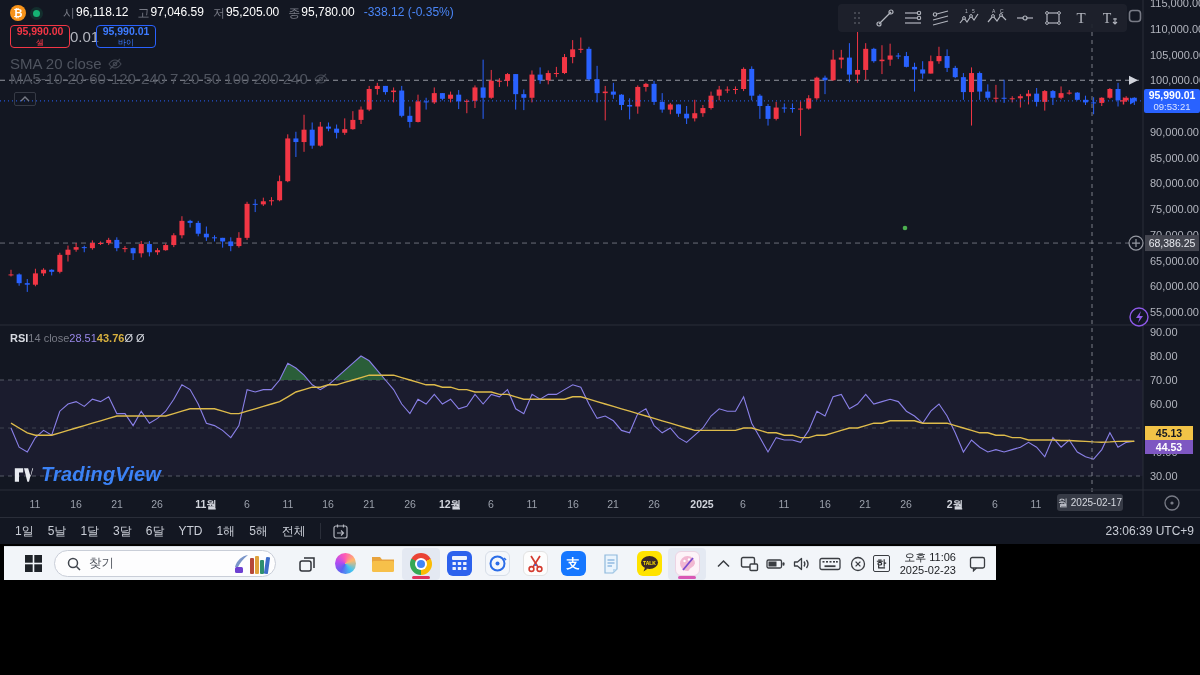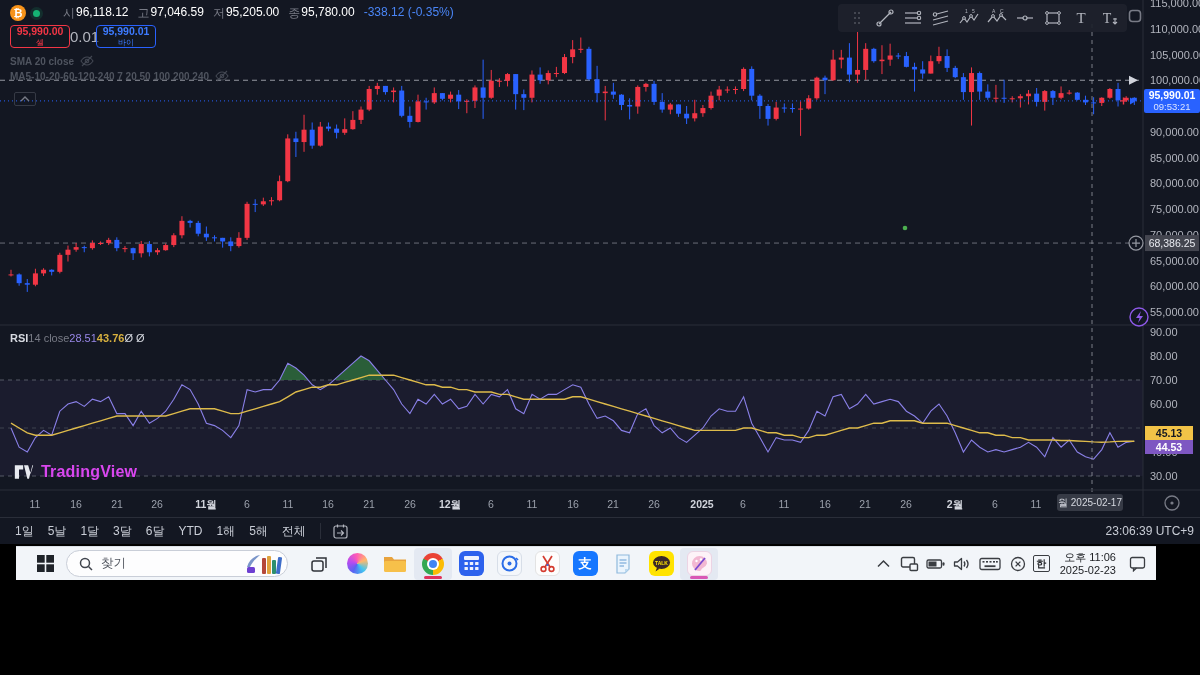--- a/index.html
+++ b/index.html
@@ -24,54 +24,54 @@
 
   .trade-row { position:absolute; left:10px; top:25px; display:flex; align-items:center; }
   .trade-btn { width:60px; height:23px; border-radius:4px; background:rgba(19,23,34,.6); display:flex; flex-direction:column;
     align-items:center; justify-content:center; line-height:1; cursor:pointer; }
   .sell { border:1px solid #f23645; color:#f23645; }
   .buy  { border:1px solid #2962ff; color:#3d7bff; }
   .trade-btn .p { font-size:10.5px; font-weight:bold; }
   .trade-btn .l { font-size:8px; margin-top:2px; }
   .spread { width:26px; text-align:center; color:#b2b5be; font-size:15px; }
 
-  .ind-row { position:absolute; left:10px; display:flex; align-items:center; gap:6px; color:#4f545f; font-size:10px; pointer-events:none;font-weight:bold; }
+  .ind-row { position:absolute; left:10px; display:flex; align-items:center; gap:6px; color:#4f545f; font-size:15px; pointer-events:none; }
   .ind-row.sma { top:55px; }
   .ind-row.ma  { top:70px; }
   .eye { opacity:.8; }
 
   .collapse-btn { position:absolute; left:14px; top:92px; width:22px; height:14px; border:1px solid #363a45; border-radius:2px;
     display:flex; align-items:center; justify-content:center; cursor:pointer; }
 
   .rsi-legend { position:absolute; left:10px; top:332px; display:flex; font-size:11px; align-items:center; pointer-events:none; }
   .rsi-legend .t { color:#d6d9e0; font-weight:bold; }
   .rsi-legend .p { color:#787b86; }
   .rsi-legend .v1 { color:#9887e8; }
   .rsi-legend .v2 { color:#d8b13f; font-weight:bold; }
   .rsi-legend .z { color:#d6d9e0; }
 
   .watermark { position:absolute; left:14px; top:463px; display:flex; align-items:center; gap:7px; pointer-events:none; }
-  .watermark span { color:#d946ef; font-size:16px; font-weight:bold; letter-spacing:.2px; }
+  .watermark span { color:#3b82f6; font-size:20px; font-weight:bold; letter-spacing:.2px;font-style:italic; }
 
   .draw-toolbar { position:absolute; left:838px; top:4px; height:28px; display:flex; align-items:center; gap:1px;
     padding:0 5px; background:rgba(30,34,45,.92); border-radius:4px; }
   .dt-icon { width:27px; height:24px; display:flex; align-items:center; justify-content:center; cursor:pointer; border-radius:3px; }
   .maximize-btn { position:absolute; left:1125px; top:6px; width:20px; height:20px; display:flex; align-items:center;
     justify-content:center; cursor:pointer; }
 
   .bottom-bar { position:absolute; left:0; top:517px; width:1200px; height:27px; background:#131722; border-top:1px solid #2a2e39;
     display:flex; align-items:center; }
   .ranges { display:flex; align-items:center; margin-left:8px; }
   .range-btn { color:#c9cdd6; font-size:12px; padding:3px 7px; border-radius:3px; cursor:pointer; }
   .bb-divider { width:1px; height:16px; background:#2a2e39; margin:0 7px; }
   .goto-date { display:flex; align-items:center; cursor:pointer; padding:2px 4px; }
   .server-clock { margin-left:auto; margin-right:6px; color:#c9cdd6; font-size:12px; }
 
   
-  .taskbar { position:absolute; left:16px; top:546px; width:1140px; height:34px; background:#f2f5f9; border-top:1px solid #dadfe6;
+  .taskbar { position:absolute; left:4px; top:546px; width:992px; height:34px; background:#f2f5f9; border-top:1px solid #dadfe6;
     display:flex; align-items:center; }
   .win-btn { margin-left:16px; width:26px; height:26px; display:flex; align-items:center; justify-content:center; cursor:pointer; }
   .search-pill { margin-left:8px; width:222px; height:27px; background:#fdfdfe; border:1px solid #c9ced8; border-radius:14px;
     display:flex; align-items:center; padding:0 6px 0 12px; cursor:text; }
   .search-pill .ph { color:#50555e; font-size:12.5px; margin-left:8px; flex:1; }
   .search-art { display:flex; align-items:flex-end; gap:1px; height:20px; }
   .task-icons { display:flex; margin-left:12px; }
   .t-icon { width:38px; height:32px; display:flex; align-items:center; justify-content:center; position:relative; cursor:pointer;
     border-radius:4px; }
   .t-icon.active { background:#e4e9f2; }

